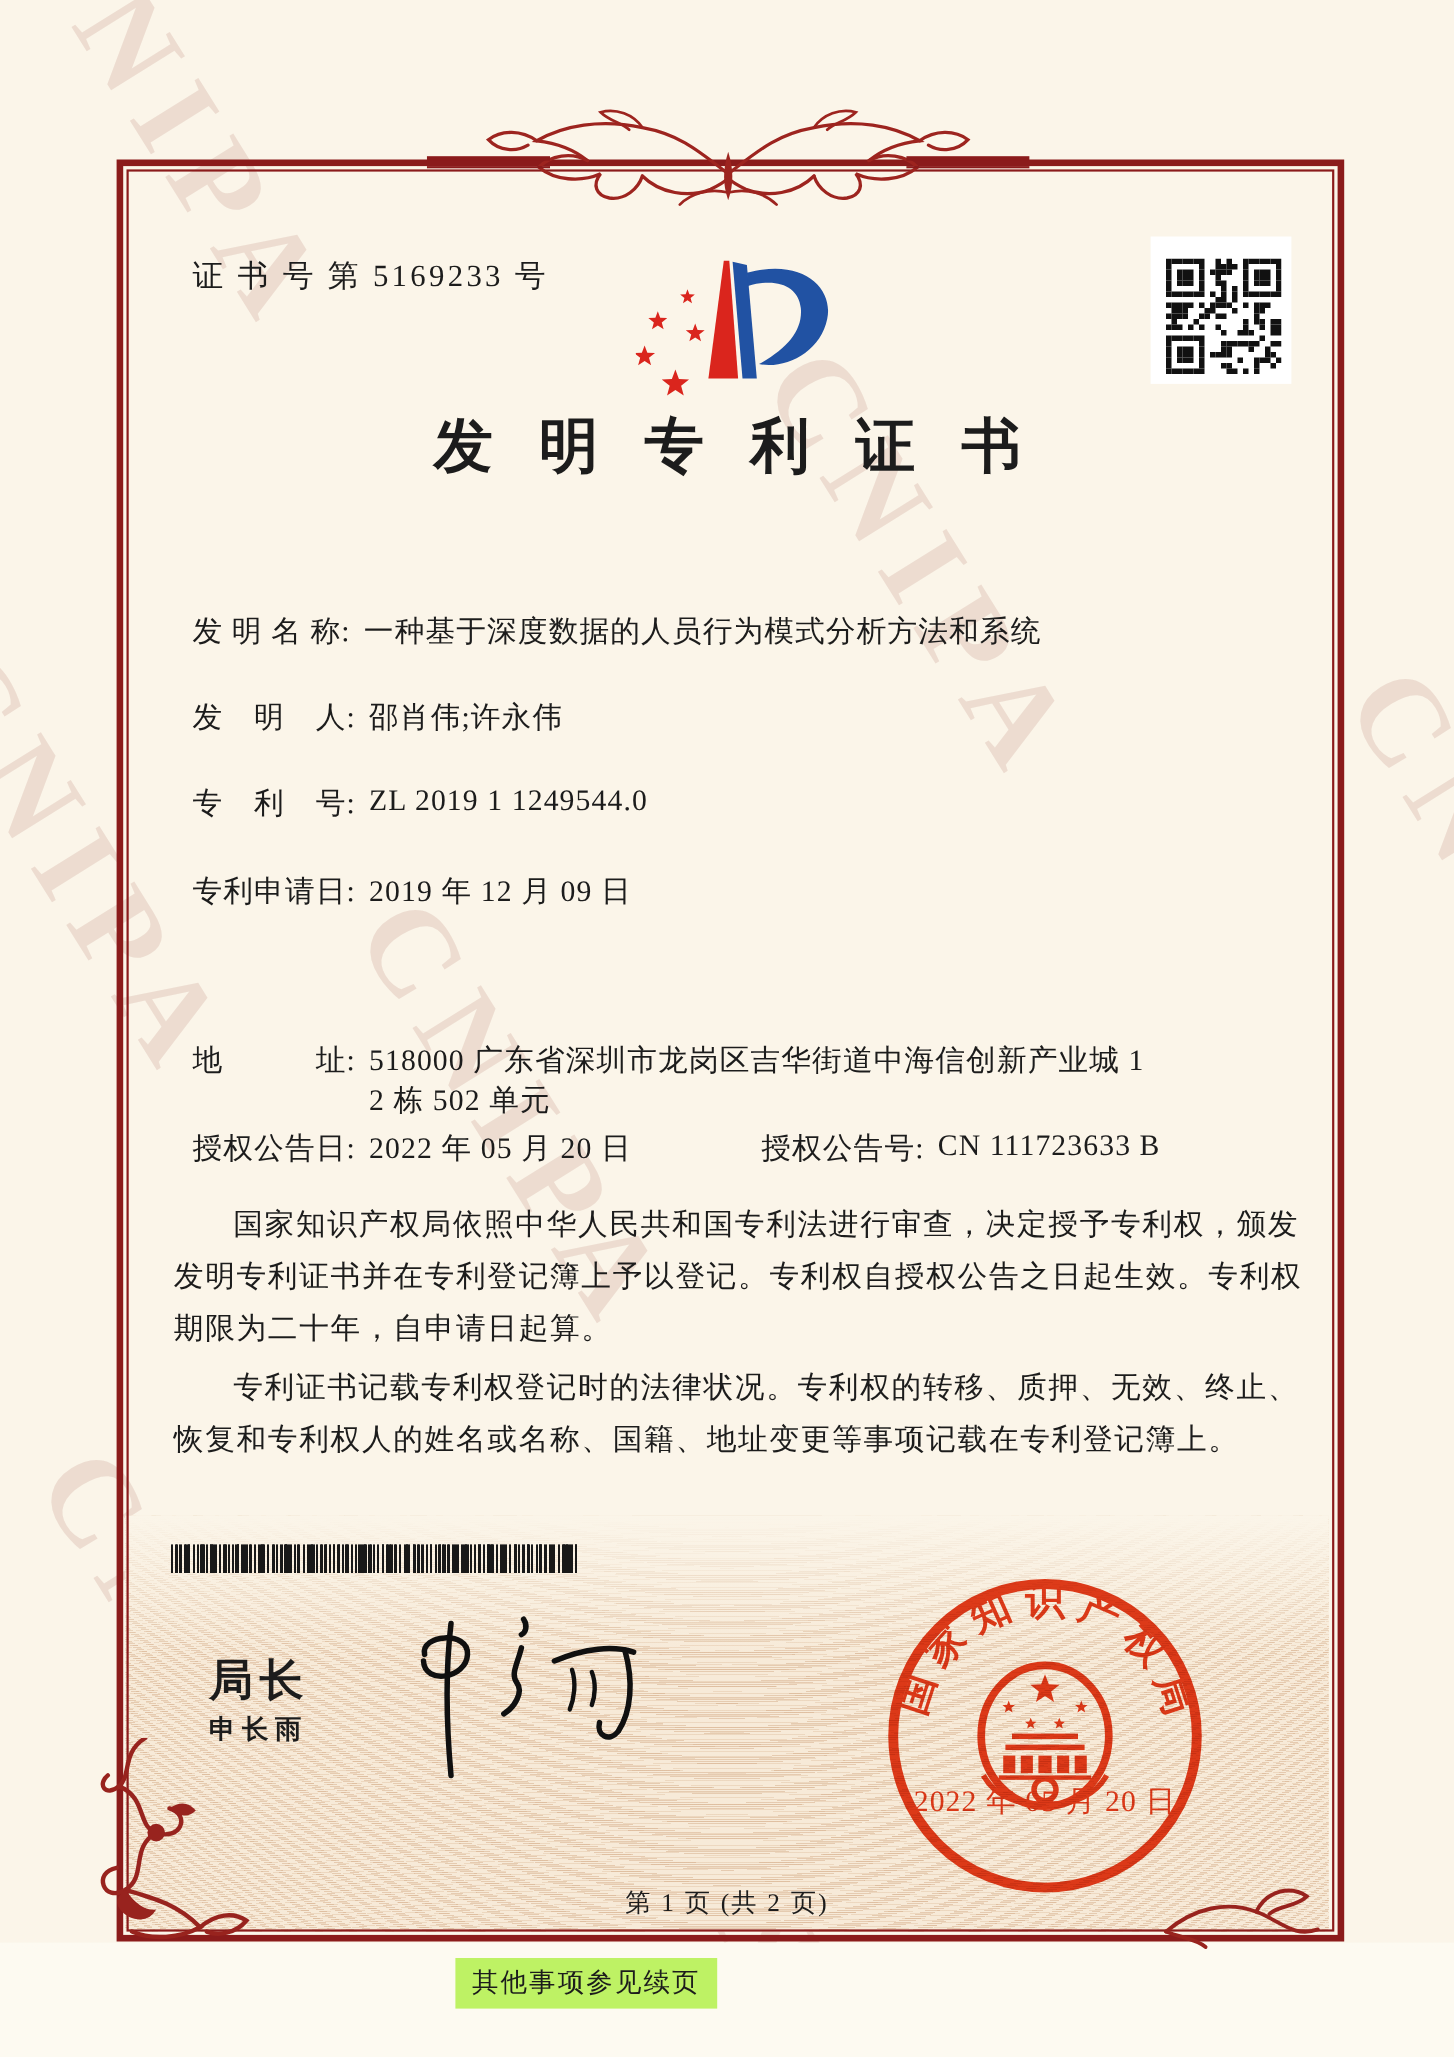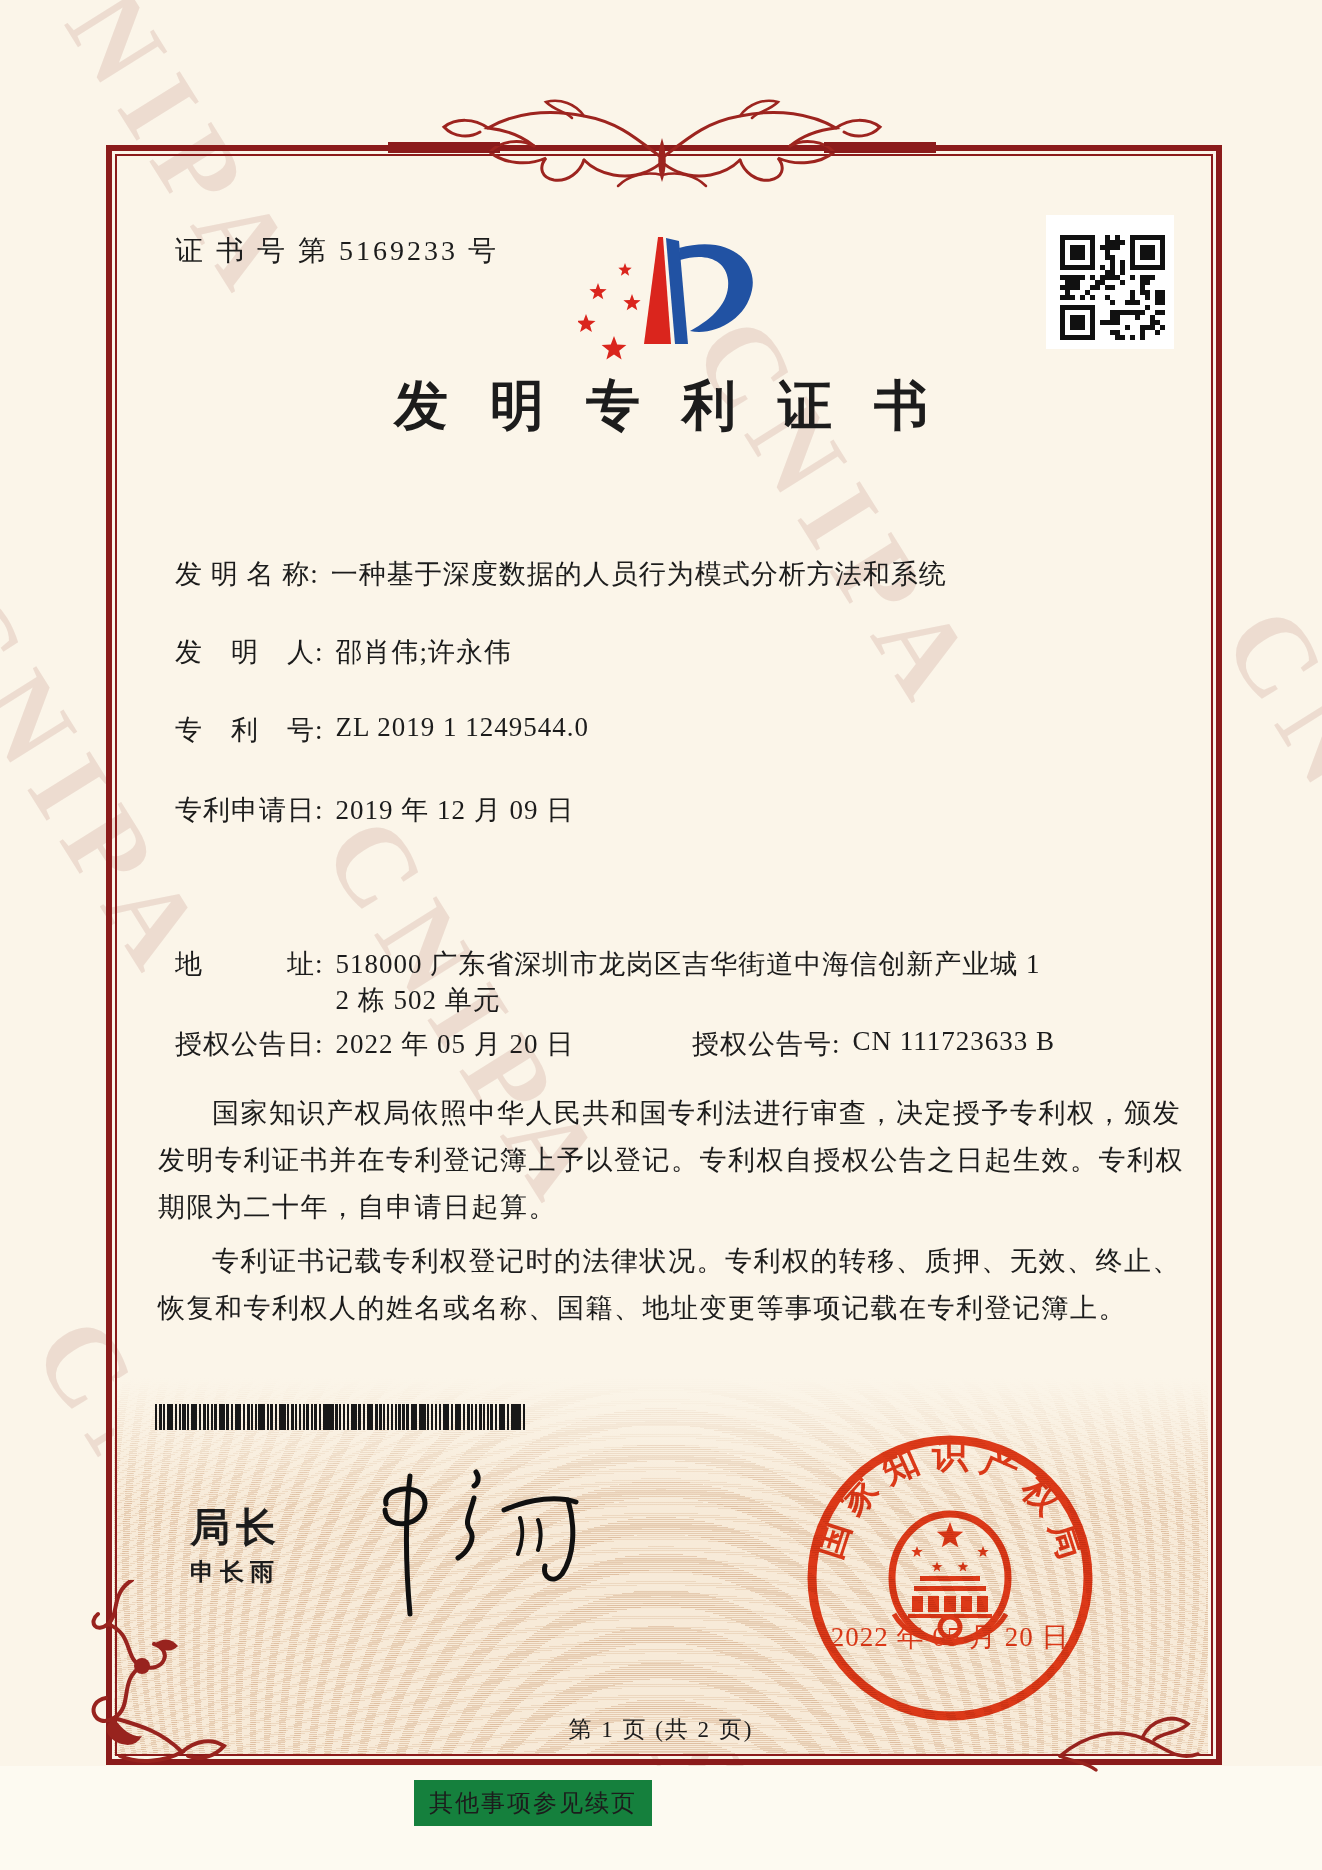--- a/index.html
+++ b/index.html
@@ -66,21 +66,21 @@
     font-family:"Liberation Sans","DejaVu Sans",sans-serif; letter-spacing:6px;}
   .sig-name{left:190px; top:1556px; font-size:24px; font-weight:600; z-index:5;
     font-family:"Liberation Sans","DejaVu Sans",sans-serif; letter-spacing:6px;}
   .sig-script{left:352px; top:1458px; z-index:5;}
   .seal{left:802px; top:1430px; z-index:6; opacity:0.95; mix-blend-mode:multiply;}
   .seal text{font-family:"Liberation Serif","DejaVu Serif",serif;}
   .page-num{left:0; right:0; top:1714px; text-align:center; font-size:23px; letter-spacing:2px; z-index:5;}
   
   .bottom-strip{left:0; top:1766px; width:1322px; height:104px; background:#fdfaf1; z-index:3;}
   .note-box{
-    left:414px; top:1780px; width:238px; height:46px; background:#15803d; z-index:5;
+    left:414px; top:1780px; width:238px; height:46px; background:#bef264; z-index:5;
     text-align:center; font-size:24px; line-height:46px; letter-spacing:2px;
   }
   
   .orn-top{left:388px; top:80px; z-index:6;}
   .orn-corner{left:90px; top:1580px; z-index:6;}
   .orn-br{left:1056px; top:1704px; z-index:6;}
 </style>
 </head>
 <body>
 

